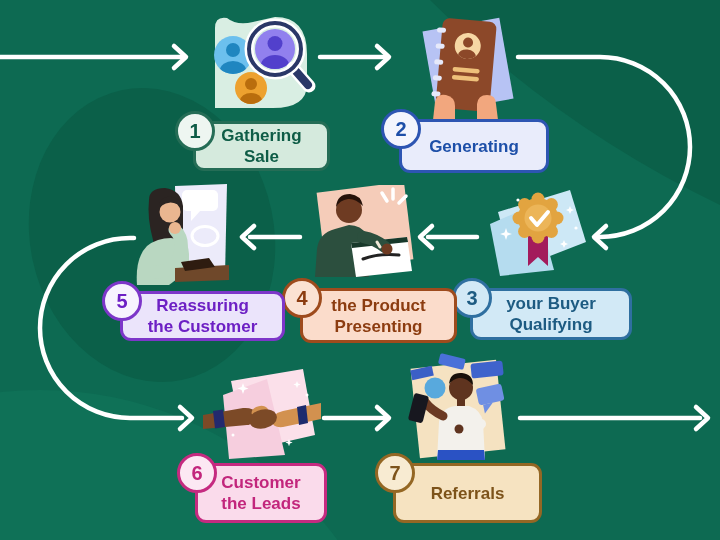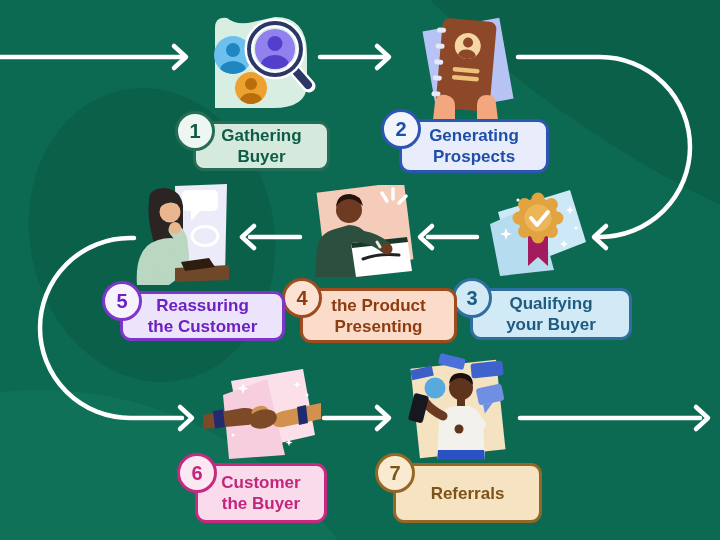--- a/index.html
+++ b/index.html
@@ -240,51 +240,50 @@
       <rect x="8" y="44" width="15" height="28" rx="3" fill="#17171f" transform="rotate(14 15 58)"></rect>
       <path d="M 78 74 Q 70 84 58 80" fill="none" stroke="#f3f1ec" stroke-width="10" stroke-linecap="round"></path>
       <circle cx="56" cy="79" r="4.5" fill="#5f341f"></circle>
       <polygon points="35,100 81,100 82,110 34,110" fill="#2a52c4"></polygon>
     </svg>
   </div>
 
   <div class="label-box" style="left: 193px; top: 121px; width: 137px; height: 50px; --bd: #256d56; --bg: #d5eadd; --tx: #0e5c46; --badge: #eef6f1;">
     <div class="badge">1</div>
     <span>Gathering</span>
-    <span>Buyer</span>
+    <span>Sale</span>
   </div>
 
   <div class="label-box" style="left: 399px; top: 119px; width: 150px; height: 54px; --bd: #2d55b2; --bg: #e9ecfb; --tx: #1d4fa8; --badge: #f3f5fd;">
     <div class="badge">2</div>
     <span>Generating</span>
-    <span>Prospects</span>
   </div>
 
   <div class="label-box" style="left: 470px; top: 288px; width: 162px; height: 52px; --bd: #2f6fa0; --bg: #d2e9f6; --tx: #1d5b82; --badge: #d2e9f6;">
     <div class="badge">3</div>
+    <span>your Buyer</span>
     <span>Qualifying</span>
-    <span>your Buyer</span>
   </div>
 
   <div class="label-box" style="left: 300px; top: 288px; width: 157px; height: 55px; --bd: #9e4b1d; --bg: #fbdccb; --tx: #8c3c10; --badge: #fbe2d3;">
     <div class="badge">4</div>
     <span>the Product</span>
     <span>Presenting</span>
   </div>
 
   <div class="label-box" style="left: 120px; top: 291px; width: 165px; height: 50px; --bd: #7d36c9; --bg: #ebe4fb; --tx: #6d20c4; --badge: #f7f3fe;">
     <div class="badge">5</div>
     <span>Reassuring</span>
     <span>the Customer</span>
   </div>
 
   <div class="label-box" style="left: 195px; top: 463px; width: 132px; height: 60px; --bd: #c52a80; --bg: #fadbeb; --tx: #c2267c; --badge: #fce8f3;">
     <div class="badge">6</div>
     <span>Customer</span>
-    <span>the Buyer</span>
+    <span>the Leads</span>
   </div>
 
   <div class="label-box" style="left: 393px; top: 463px; width: 149px; height: 60px; --bd: #946724; --bg: #f6e3c1; --tx: #7d531a; --badge: #f8ebd2;">
     <div class="badge">7</div>
     <span>Referrals</span>
   </div>
 
 </div>
 
 </body></html>

